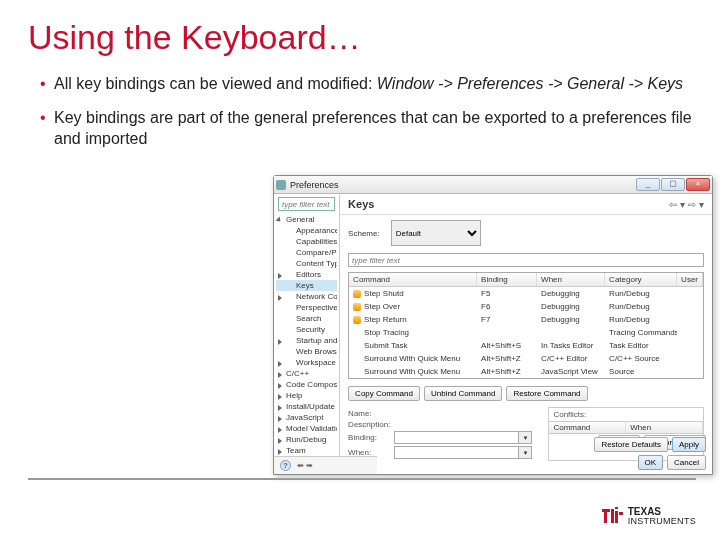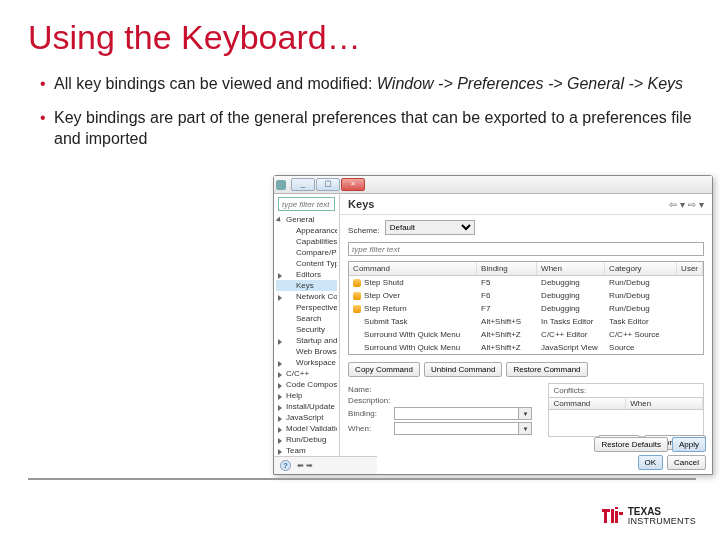--- a/index.html
+++ b/index.html
@@ -21,22 +21,22 @@
 .tree{font-size:8px;color:#333;padding:0 2px}
 .tree .node{padding:1px 0 1px 10px;white-space:nowrap;overflow:hidden;cursor:default;position:relative}
 .tree .node.sel{background:#cde6f7}
 .tree .exp::before{content:"";position:absolute;left:2px;top:4px;width:0;height:0;border-top:3px solid transparent;border-bottom:3px solid transparent;border-left:4px solid #666}
 .tree .exp.open::before{transform:rotate(45deg);top:3px;left:1px}
 .tree .child{padding-left:20px}
 .main{flex:1;background:#fff;display:flex;flex-direction:column}
 .mhdr{background:#fff;border-bottom:1px solid #ddd;padding:4px 8px;display:flex;align-items:center}
 .mhdr .mtitle{font-size:11px;font-weight:bold;color:#333;flex:1}
 .mhdr .collapse{font-size:10px;color:#666;cursor:pointer}
-.scheme{display:flex;align-items:flex-end;gap:5px;padding:5px 8px;font-size:8px}
-.scheme select{font-size:8px;height:15px;width:90px;border:1px solid #aaa}
+.scheme{display:flex;align-items:center;gap:11px;padding:5px 8px;font-size:8px}
+.scheme select{font-size:8px;height:26px;width:90px;border:1px solid #aaa}
 .tfilt{margin:2px 8px;height:14px;border:1px solid #aaa;font-size:8px;padding:0 3px;color:#888;font-style:italic;width:calc(100% - 16px)}
 .tbl-wrap{margin:3px 8px;border:1px solid #aaa;background:#fff}
 .tbl-head{display:flex;background:linear-gradient(#fdfdfd,#ececec);border-bottom:1px solid #ccc}
 .tbl-head .th{font-size:8px;color:#333;padding:2px 4px;border-right:1px solid #ddd}
 .tbl-row{display:flex;font-size:8px;padding:1px 0}
 .tbl-row .td{padding:1px 4px;overflow:hidden;white-space:nowrap}
 .c-cmd{width:128px;display:flex;align-items:center;gap:3px}
 .c-bind{width:60px}
 .c-when{width:68px}
 .c-cat{width:72px}
@@ -76,20 +76,21 @@
 <ul class="bullets">
   <li>
     <span>All key bindings can be viewed and modified: </span><span class="italic">Window -&gt; Preferences -&gt; General -&gt; Keys</span>
   </li>
   <li>Key bindings are part of the general preferences that can be exported to a preferences file and imported</li>
 </ul>
 
 <div class="win">
   <div class="titlebar">
     <span class="t-icon"></span>
+    <span class="title">Preferences</span>
     <span class="wbtn">_</span>
     <span class="wbtn">▢</span>
     <span class="wbtn wclose">×</span>
   </div>
   <div class="win-body">
     <div class="sidebar">
       <input class="filter" placeholder="type filter text" style="">
       <div class="tree">
         <div class="node exp open">General</div>
         <div class="node child">Appearance</div>
@@ -165,20 +166,30 @@
                 <span>Step Return</span>
               </div>
               <div class="td c-bind">F7</div>
               <div class="td c-when">Debugging</div>
               <div class="td c-cat">Run/Debug</div>
               <div class="td c-user"></div>
             </div>
             <div class="tbl-row">
               <div class="td c-cmd">
                 <span style="width:8px;display:inline-block"></span>
+                <span>Stop Tracing</span>
+              </div>
+              <div class="td c-bind"></div>
+              <div class="td c-when"></div>
+              <div class="td c-cat">Tracing Commands</div>
+              <div class="td c-user"></div>
+            </div>
+            <div class="tbl-row">
+              <div class="td c-cmd">
+                <span style="width:8px;display:inline-block"></span>
                 <span>Submit Task</span>
               </div>
               <div class="td c-bind">Alt+Shift+S</div>
               <div class="td c-when">In Tasks Editor</div>
               <div class="td c-cat">Task Editor</div>
               <div class="td c-user"></div>
             </div>
             <div class="tbl-row">
               <div class="td c-cmd">
                 <span style="width:8px;display:inline-block"></span>

